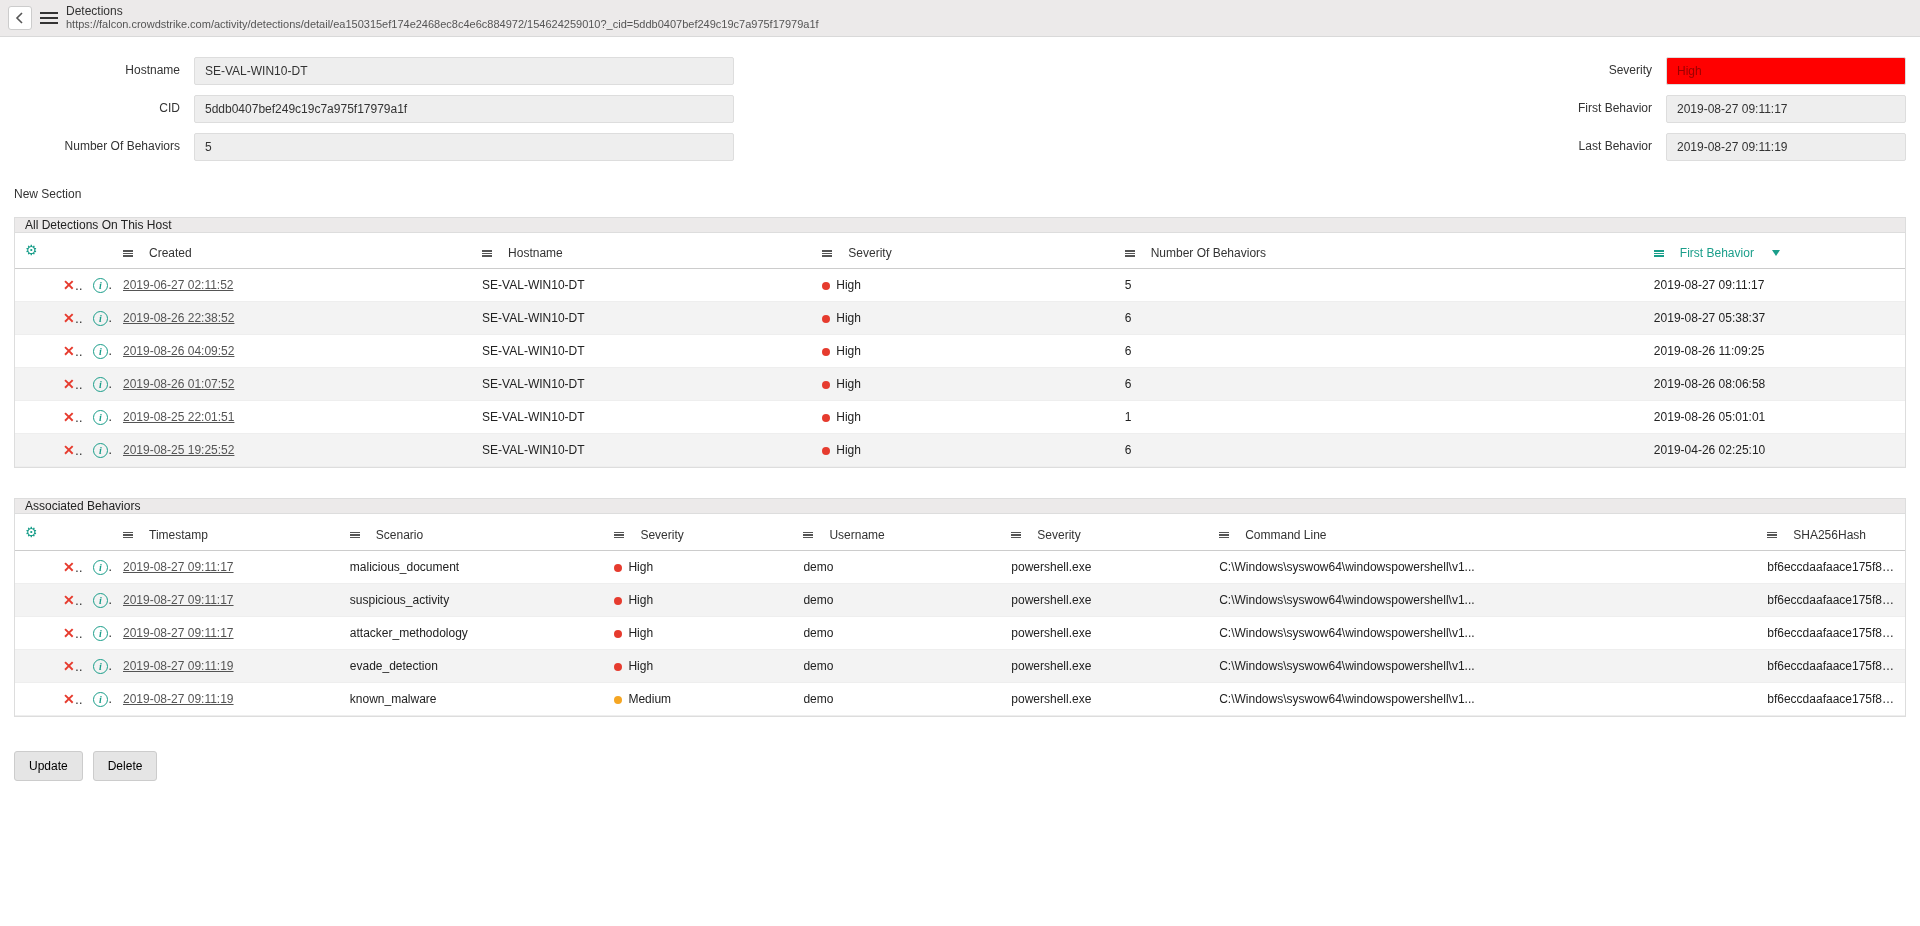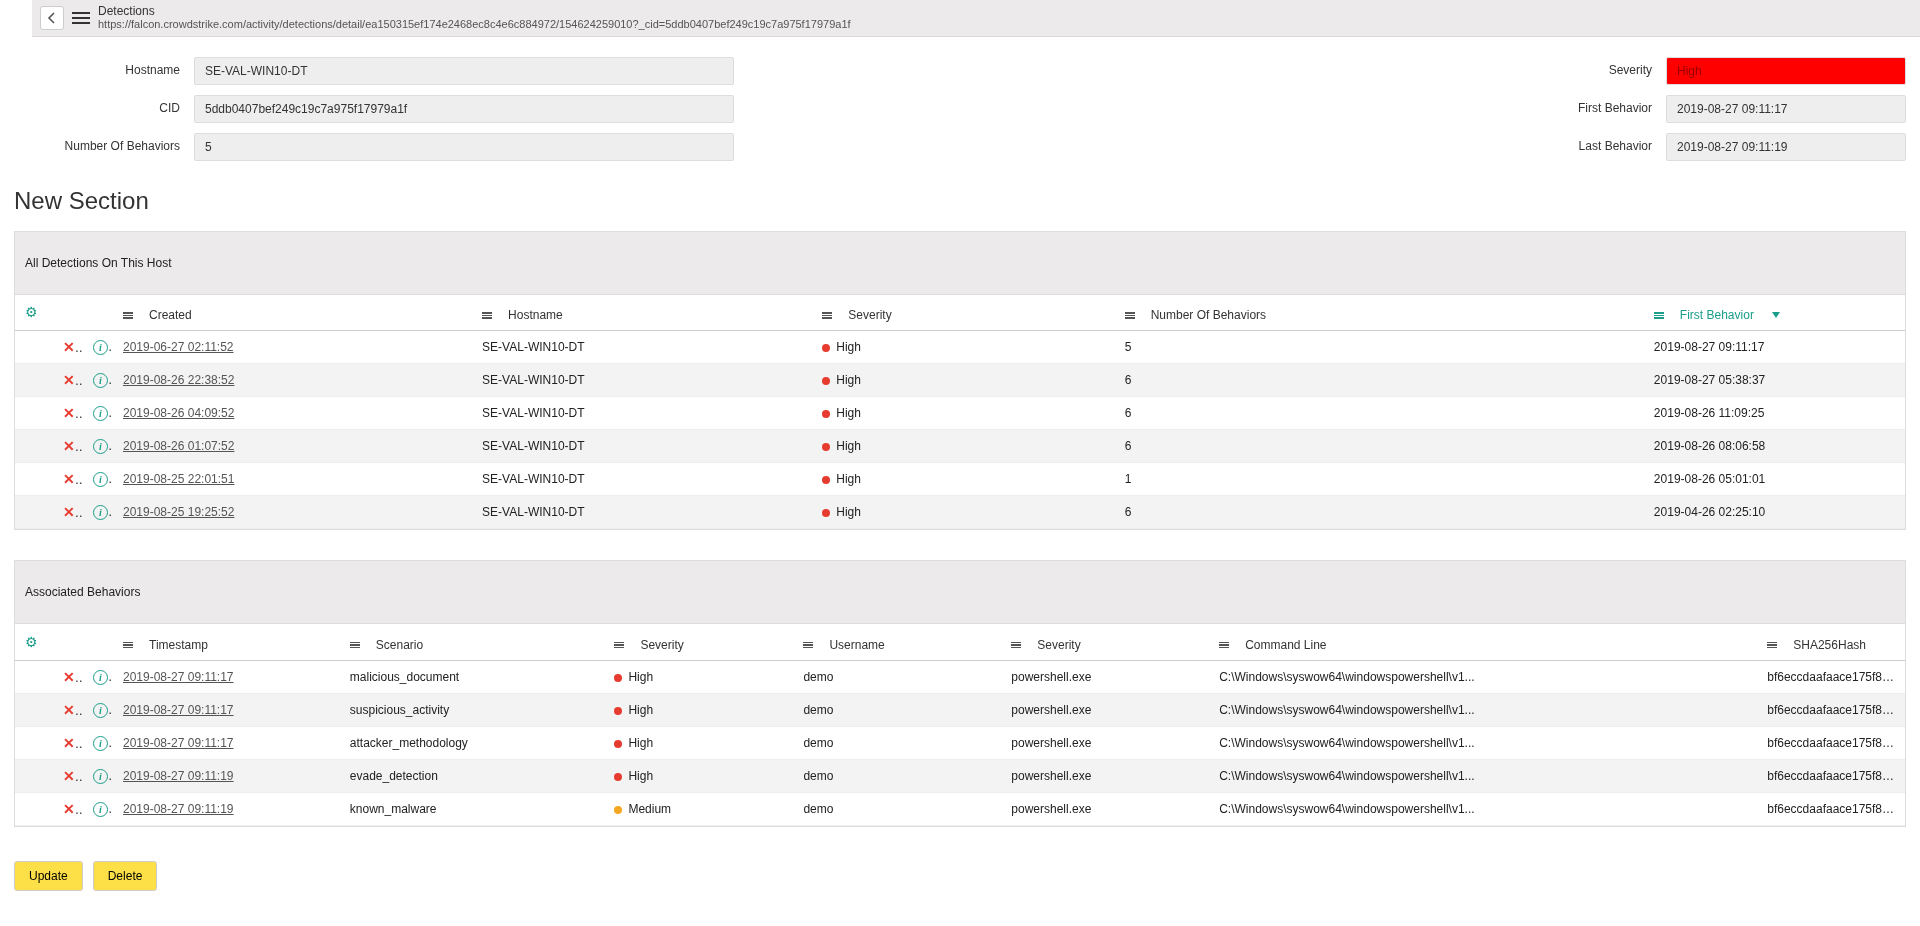--- a/index.html
+++ b/index.html
@@ -1,44 +1,44 @@
 <!DOCTYPE html>
 <html><head>
 <meta charset="utf-8">
 <style>
   * { box-sizing: border-box; margin: 0; padding: 0; }
   html, body { width: 100%; height: 100%; font-family: "Segoe UI", Arial, sans-serif; font-size: 12px; color: #222; background: #fff; }
   
   
-  .top-header { background: #eceaea; border-bottom: 1px solid #d9d9d9; display: flex; align-items: center; padding: 4px 8px; gap: 8px; margin-left: 32px; }
+  .top-header { background: #eceaea; border-bottom: 1px solid #d9d9d9; display: flex; align-items: center; padding: 4px 8px; gap: 8px; }
   .back-btn { width: 24px; height: 24px; background: #fff; border: 1px solid #ccc; border-radius: 3px; display: flex; align-items: center; justify-content: center; cursor: pointer; }
   .hamburger { width: 18px; display:flex; flex-direction:column; gap:3px; cursor:pointer;}
   .hamburger span { display:block; height:2px; background:#333; width:100%; }
   .header-text { line-height: 1.2; }
   .header-title { font-size: 12px; color:#333; }
   .header-url { font-size: 11px; color:#555; }
   
   
   .summary-area { padding: 20px 14px 10px 14px; display:flex; gap: 60px; }
   .summary-left { flex: 0 0 720px; }
   .summary-right { margin-left:auto; flex: 0 0 380px; }
   .field-row { display:flex; align-items:flex-start; margin-bottom: 10px; }
   .field-label { width: 180px; text-align:right; padding-right: 14px; font-size: 12px; color:#333; padding-top:6px;}
   .summary-right .field-label { width: 140px; }
   .field-value { flex: 1; }
   .ro-input { background: #eeeeee; border: 1px solid #ddd; border-radius: 2px; padding: 6px 10px; font-size: 12px; color:#333; width: 100%; min-height: 28px; }
   .ro-input.red { background: #ff0000; color:#900; font-weight:500; }
   .link-val a { color: #1a9e8a; text-decoration: underline; word-break: break-all; font-size:12px; line-height:1.6;}
   
   
-  .section-heading { font-size: 24px; font-weight: 400; color:#333; padding: 6px 14px 16px 14px; }
+  .section-heading { font-size: 12px; font-weight: 400; color:#333; padding: 6px 14px 16px 14px; }
   
   
   .table-block { margin: 0 14px 30px 14px; border: 1px solid #ddd; }
-  .table-block-title { background: #eceaea; padding: 24px 10px; font-size: 12px; border-bottom: 1px solid #ddd;}
+  .table-block-title { background: #eceaea; padding: 0 10px; font-size: 12px; border-bottom: 1px solid #ddd;}
   
   table.data { width: 100%; border-collapse: collapse; table-layout: fixed; }
   table.data th, table.data td { padding: 8px 10px; text-align:left; font-size: 12px; overflow:hidden; white-space:nowrap; text-overflow:ellipsis;}
   table.data thead th { background: #fff; border-bottom: 1px solid #ccc; font-weight: 500; color:#333; }
   table.data tbody tr { border-bottom: 1px solid #eee; }
   table.data tbody tr.alt { background: #f3f3f3; }
   
   .col-gear { width: 38px; }
   .col-x { width: 30px; }
   .col-info { width: 30px; }
@@ -55,21 +55,21 @@
   .th-sort.active .bars span { background:#1a9e8a; }
   .sort-tri { display:inline-block; width:0; height:0; border-left:4px solid transparent; border-right:4px solid transparent; border-top:6px solid #1a9e8a; margin-left:2px;}
   
   .cell-link { color:#555; text-decoration: underline; cursor:pointer; }
   .sev-dot { display:inline-block; width:8px; height:8px; border-radius:50%; margin-right:6px; vertical-align:middle;}
   .sev-High { background:#e63b2e; }
   .sev-Medium { background:#f5a623; }
   
   
   .footer-btns { padding: 4px 14px 30px 14px; display:flex; gap: 10px; }
-  .btn { background: #fde047; border: 1px solid #ccc; border-radius: 3px; padding: 7px 14px; font-size: 12px; cursor:pointer; }
+  .btn { background: #e5e5e5; border: 1px solid #ccc; border-radius: 3px; padding: 7px 14px; font-size: 12px; cursor:pointer; }
 </style>
 </head>
 <body>
 
 <div class="top-header">
   <div class="back-btn">
     <svg width="10" height="12" viewBox="0 0 10 12">
         <path d="M7 1 L2 6 L7 11" stroke="#555" stroke-width="1.6" fill="none"></path>
       </svg>
   </div>

